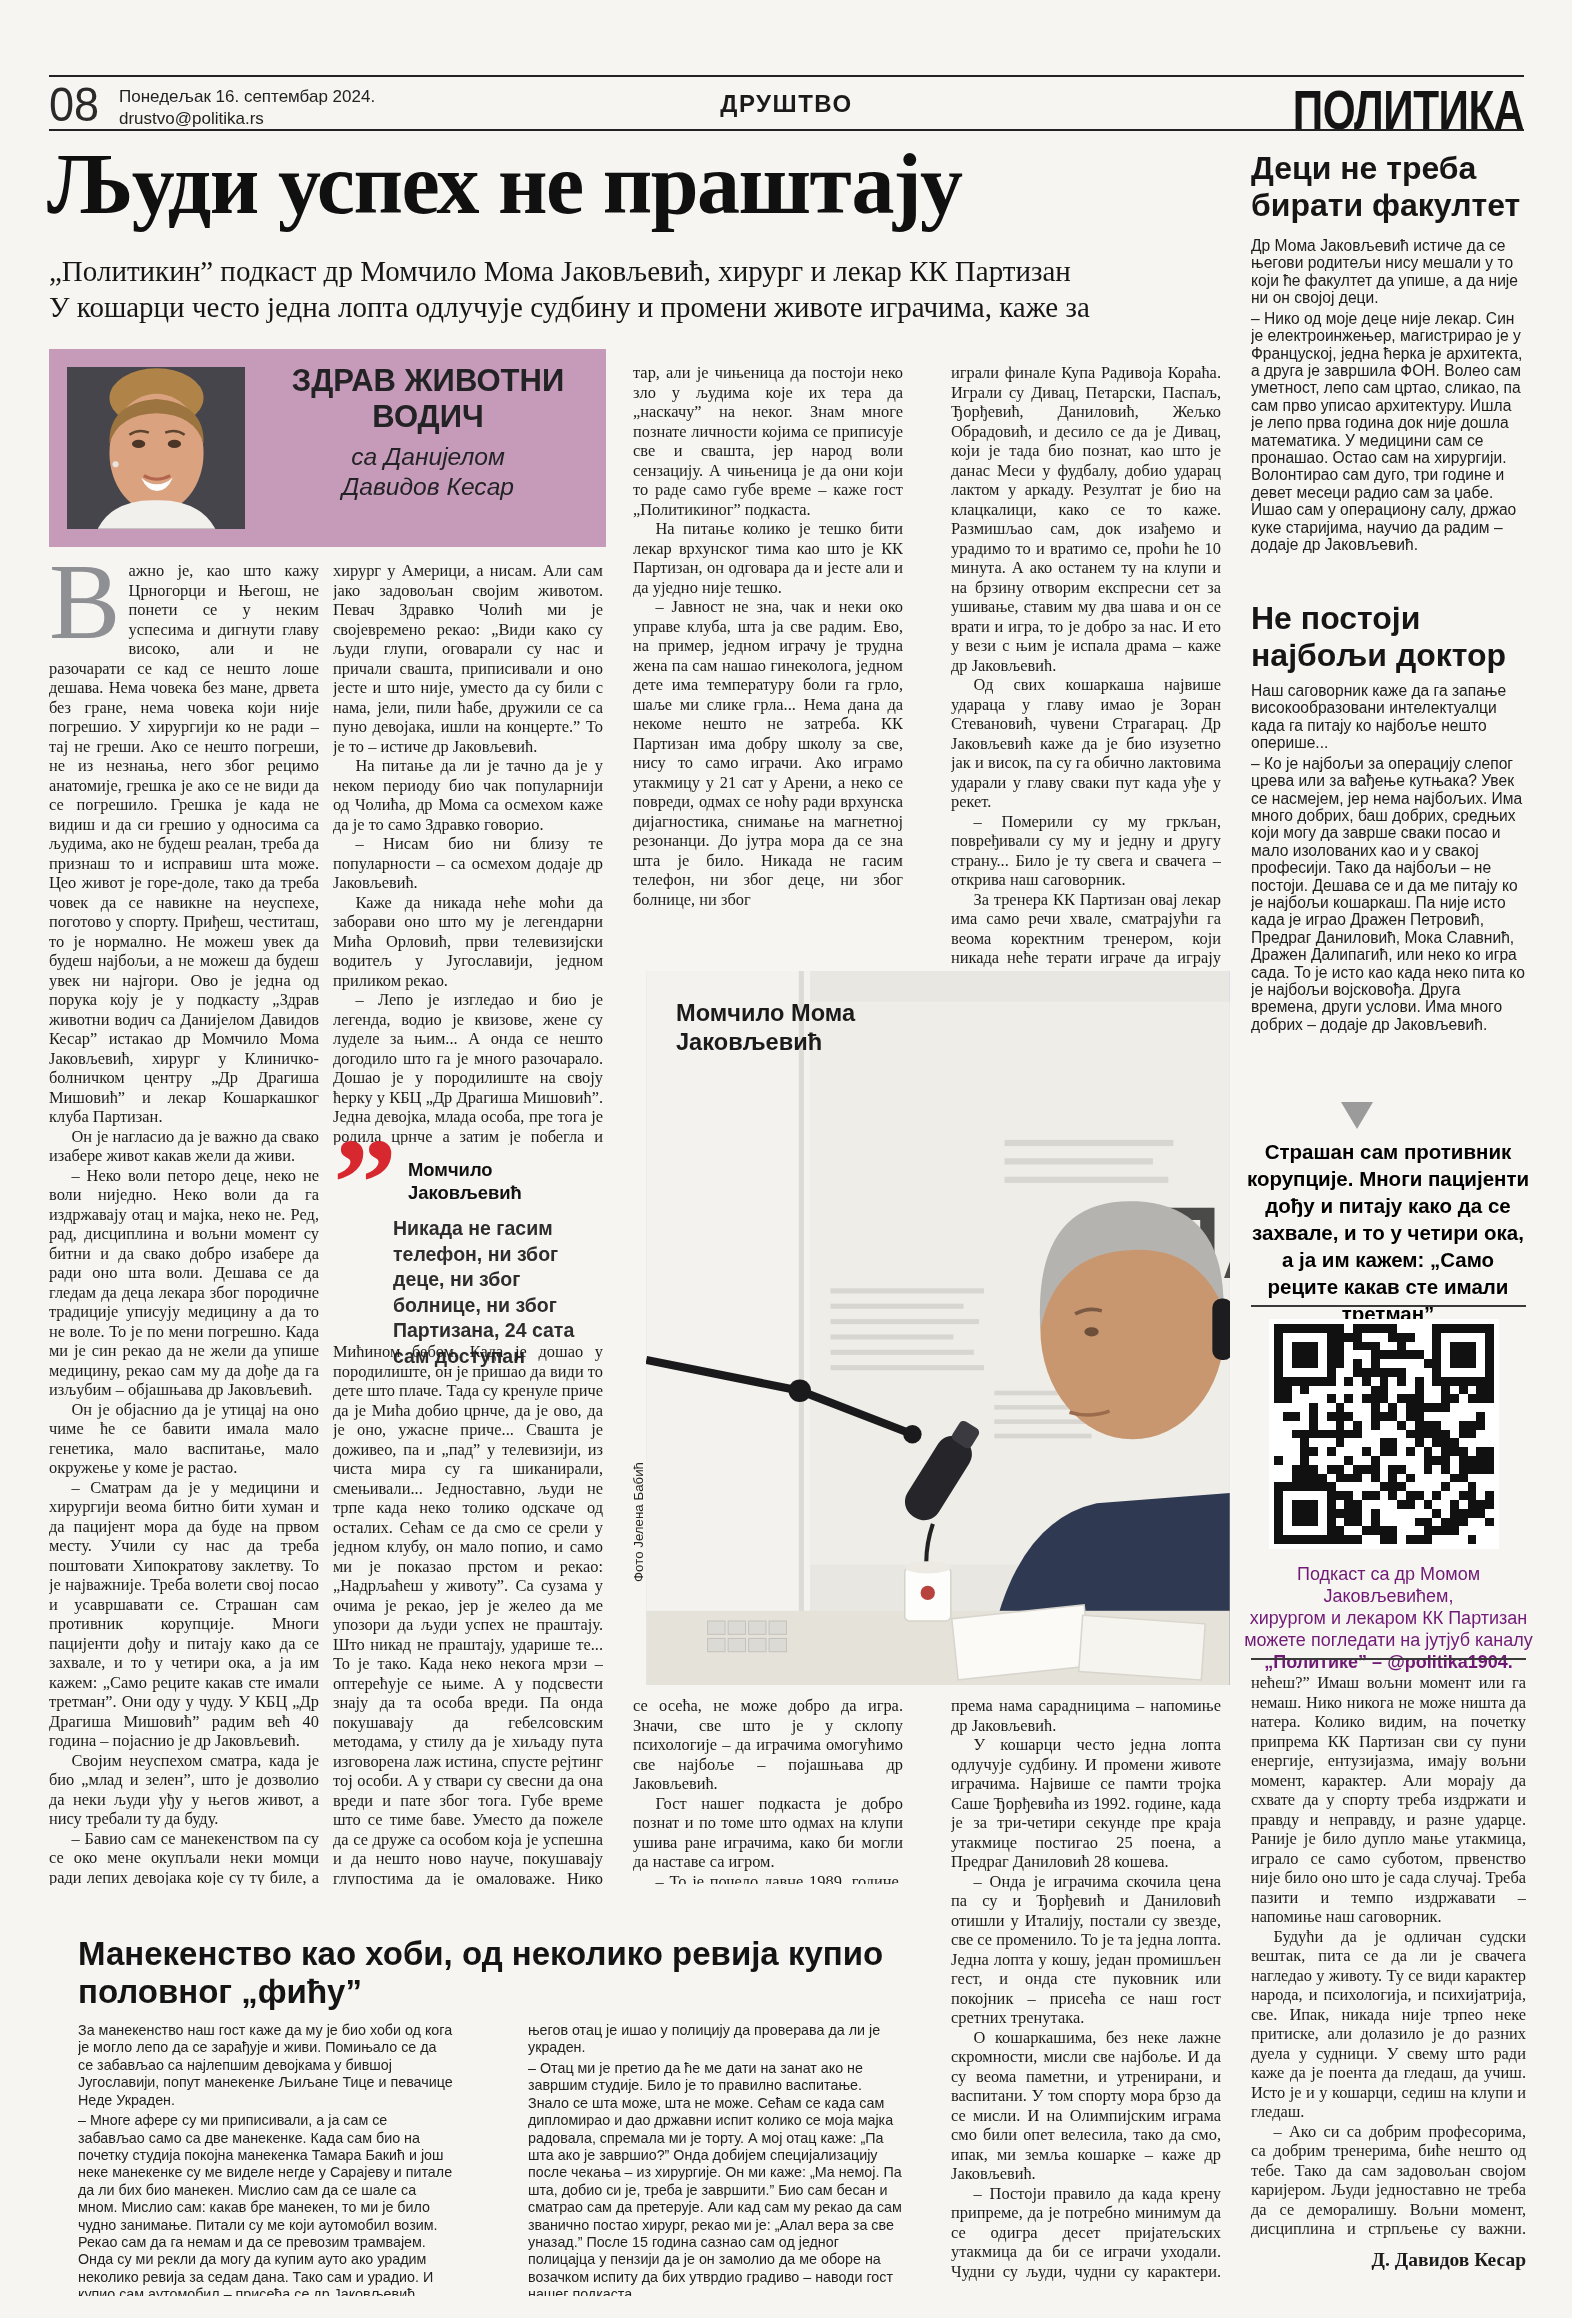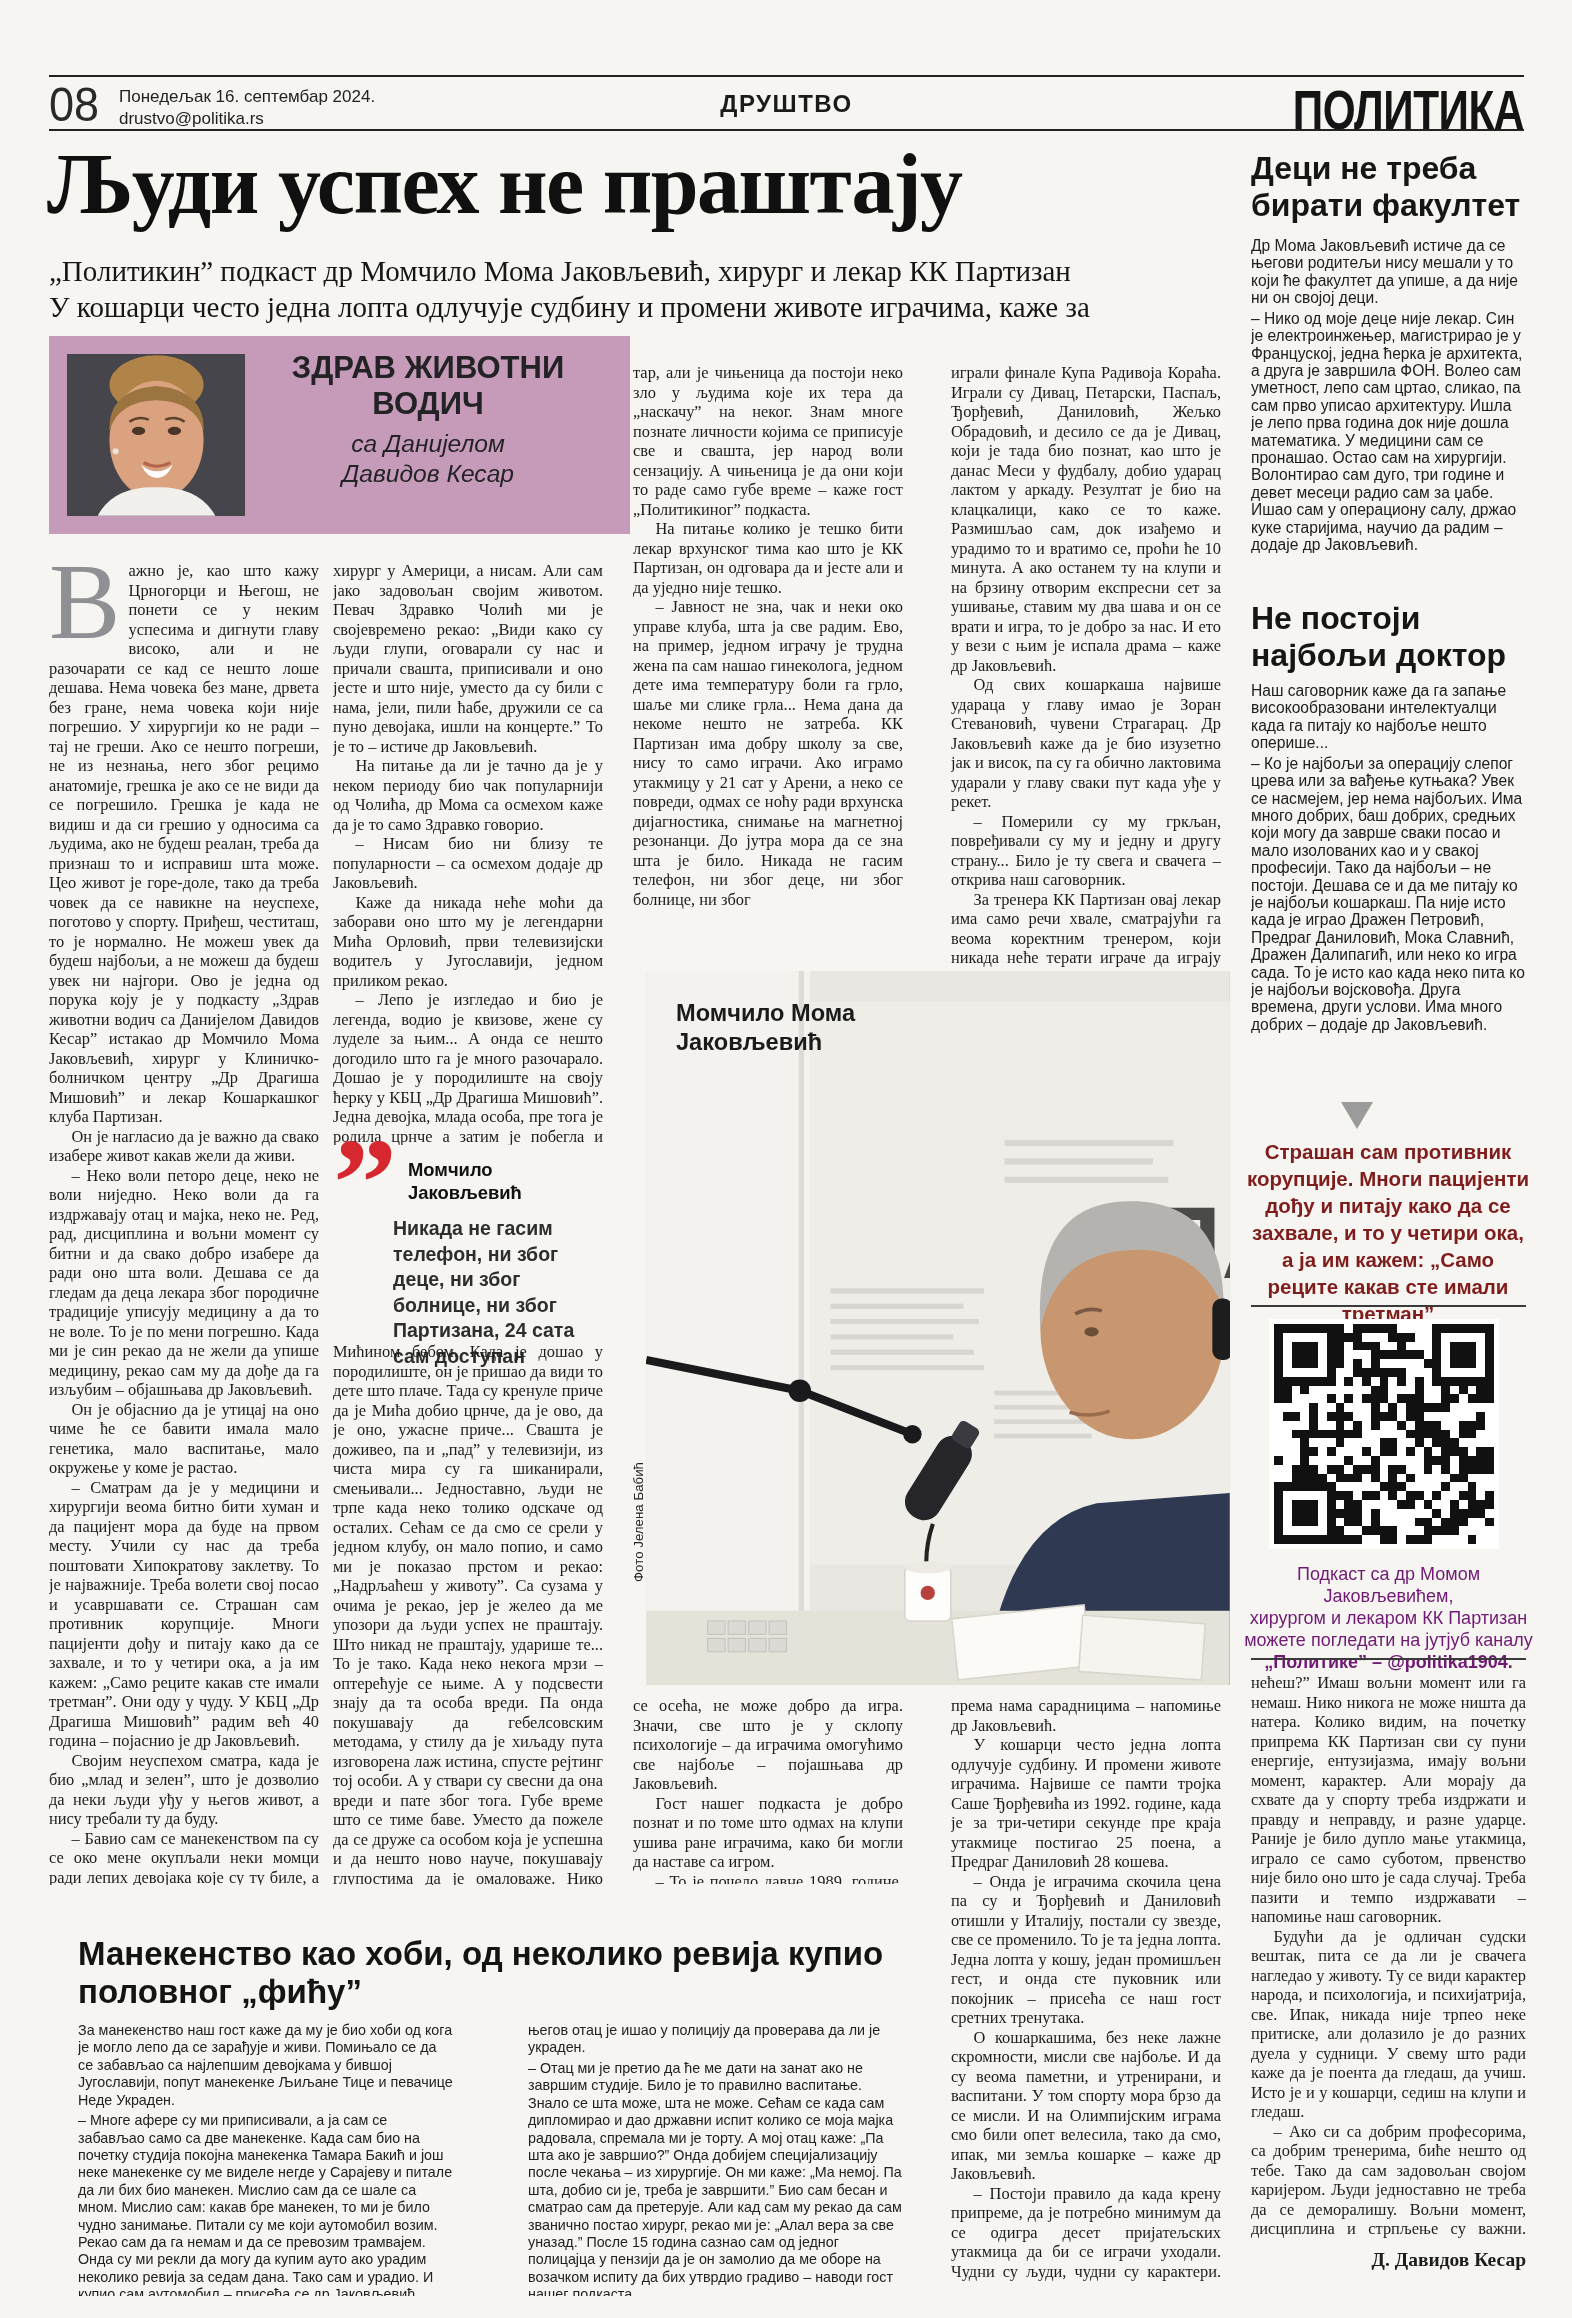--- a/index.html
+++ b/index.html
@@ -28,21 +28,21 @@
   .pagenum{left:49px;top:80px;font-size:49px;line-height:1;font-family:"Liberation Sans",sans-serif;font-weight:400;color:#2a2a2a;transform:scaleX(.92);transform-origin:left;}
   .dateline{left:119px;top:86px;font-size:17px;line-height:21.5px;color:#222;}
   .section{left:0;top:90px;width:1573px;text-align:center;font-size:24px;font-weight:700;letter-spacing:1.5px;color:#1b1b1b;}
   .masthead{right:49px;top:79px;font-size:45px;font-weight:700;letter-spacing:-0.5px;color:#141414;transform:scaleY(1.22) scaleX(.94);transform-origin:right top;}
 
   
   .headline{left:47px;top:139px;width:1311px;font-size:86px;line-height:1.05;font-weight:700;letter-spacing:-1.5px;color:#101010;}
   .subhead{left:49px;top:253px;width:1193px;font-size:29px;line-height:36px;color:#161616;}
 
   
-  .promo{left:49px;top:336px;width:557px;height:198px;background:var(--pink);padding-left:24px;}
+  .promo{left:49px;top:349px;width:557px;height:198px;background:var(--pink);}
   .promo-photo{position:absolute;left:18px;top:18px;width:178px;height:162px;background:#45454b;overflow:hidden;}
   .promo-text{position:absolute;left:215px;top:14.3px;width:328px;text-align:center;color:#232326;}
   .promo-title{font-size:31px;line-height:36px;font-weight:700;}
   .promo-host{margin-top:7.2px;font-size:24.6px;line-height:30px;font-style:italic;font-weight:500;}
 
   
   .col{position:absolute;overflow:hidden;text-align:justify;font-size:16.4px;line-height:19.5px;color:#1c1c1c;}
   .col p{margin:0;text-indent:22.5px;}
   .col > p:first-of-type{text-indent:0;}
   .dropcap{float:left;font-size:107px;line-height:82px;height:81px;padding-right:8.2px;font-weight:400;color:var(--gray-cap);}
@@ -65,21 +65,21 @@
   .photo{left:646px;top:971px;width:584px;height:714px;background:#c4b5fd;overflow:hidden;}
   .photo-label{position:absolute;left:30px;top:28px;font-size:23.6px;line-height:29px;font-weight:700;color:#1b1b1b;}
   .photo-credit{left:631px;top:1449px;height:133px;width:15.4px;writing-mode:vertical-rl;transform:rotate(180deg);font-size:13.3px;color:#222;font-family:"Liberation Sans",sans-serif;}
 
   
   .sb{left:1251px;width:275px;position:absolute;}
   .sb-head{font-size:32px;line-height:37px;font-weight:700;color:#161616;font-family:"Liberation Sans",sans-serif;}
   .sb-body{position:absolute;left:1251px;width:275px;overflow:hidden;font-family:"Liberation Sans",sans-serif;font-size:15.6px;line-height:17.4px;color:#202020;}
   .sb-body p{margin:0 0 3.1px 0;}
   .triangle{left:1341px;top:1102px;width:0;height:0;border-left:16.4px solid transparent;border-right:16.4px solid transparent;border-top:27px solid #9b9b9b;}
-  .sb-quote{left:1244px;top:1138px;width:288px;text-align:center;font-family:"Liberation Sans",sans-serif;font-size:20.5px;line-height:27px;font-weight:700;color:#7f1d1d;}
+  .sb-quote{left:1244px;top:1138px;width:288px;text-align:center;font-family:"Liberation Sans",sans-serif;font-size:20.5px;line-height:27px;font-weight:700;color:#000000;}
   .sb-rule{position:absolute;left:1251px;width:275px;height:1.5px;background:#3a3a3a;}
   .qr{left:1269px;top:1319px;width:230px;height:230px;background:#fff;padding:5.1px;box-sizing:border-box;display:grid;grid-template-columns:repeat(25,1fr);grid-template-rows:repeat(25,1fr);}
   .qr div.on{background:#111;}
   .qr-caption{left:1239px;top:1563px;width:299px;text-align:center;font-family:"Liberation Sans",sans-serif;font-size:18px;line-height:22px;color:#701a75;}
   .qr-caption div:last-child{font-weight:700;}
   .sb-cont{left:1251px;top:1673px;width:275px;height:568px;position:absolute;overflow:hidden;text-align:justify;font-size:16.4px;line-height:19.5px;}
   .sb-cont p{margin:0;text-indent:22.5px;}
   .sb-cont p:first-of-type{text-indent:0;}
   .byline{left:1251px;top:2249px;width:275px;text-align:right;font-size:19.5px;font-weight:700;}
 

